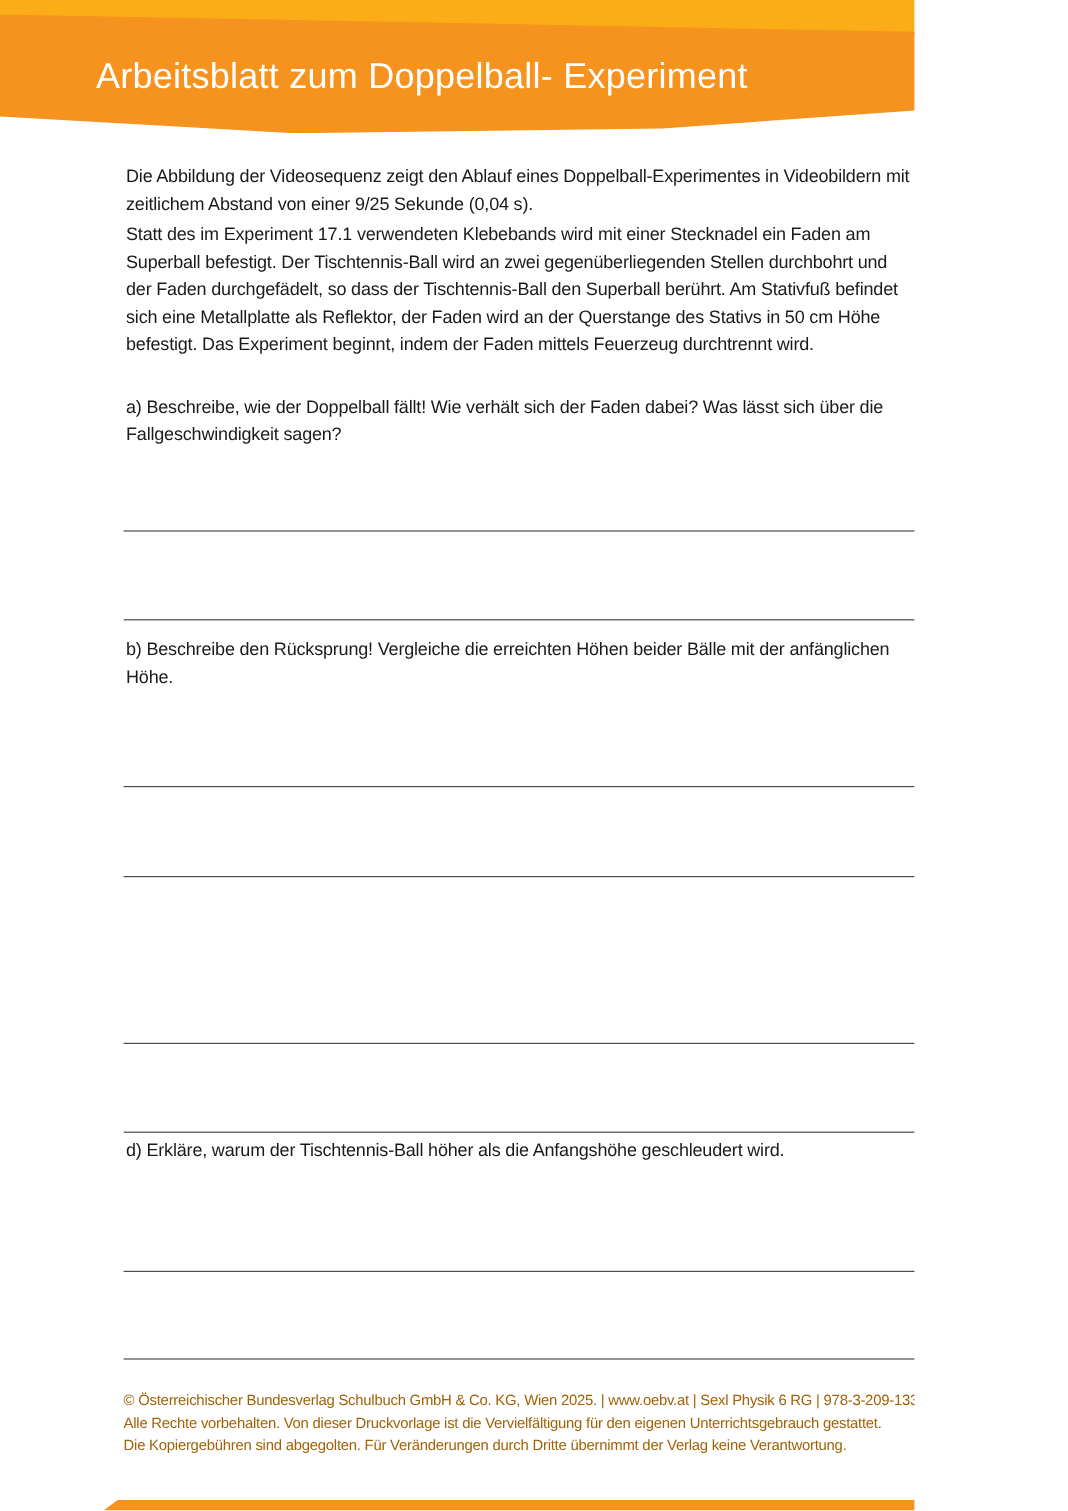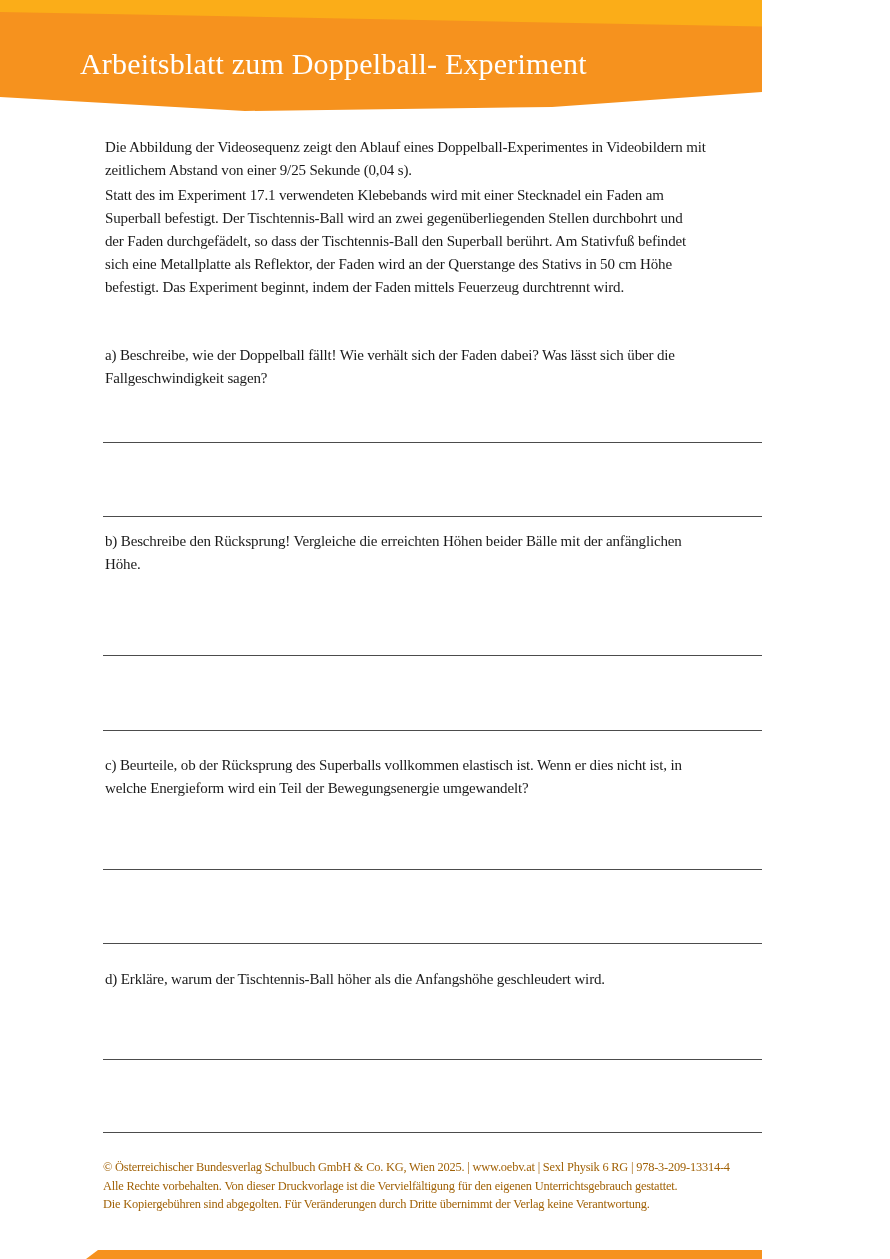--- a/index.html
+++ b/index.html
@@ -2,21 +2,21 @@
 <html><head>
 <meta charset="utf-8">
 <style>
   html, body { margin: 0; padding: 0; background: #ffffff; }
   .page {
     position: relative;
     width: 762px;
     height: 1259px;
     background: #ffffff;
     overflow: hidden;
-    font-family: Liberation Serif, serif;
+    font-family: Liberation Sans, sans-serif;
     color: #1a1a1a;
   }
 
   
   .band-yellow {
     position: absolute; left: 0; top: 0;
     width: 890px; height: 40px;
     background: #FBAD18;
     clip-path: polygon(0px 0px, 846px 0px, 837px 31px, 0px 17px);
   }
@@ -38,24 +38,24 @@
   
   .txt {
     position: absolute; left: 105px;
     font-size: 15px; line-height: 23px;
     letter-spacing: -0.15px;
     white-space: pre;
     color: #1a1a1a;
   }
   .p1 { top: 136px; }
   .p2 { top: 184px; }
-  .qa { top: 344px; }
+  .qa { top: 328px; }
   .qb { top: 530px; }
   .qc { top: 754px; }
-  .qd { top: 968px; text-align: center; }
+  .qd { top: 947px; text-align: center; }
 
   
   .ans {
     position: absolute; left: 103px;
     width: 684px; height: 0;
     border-top: 1.5px solid #4c4c4c;
   }
   .a1 { top: 442px; }  .a2 { top: 516px; }
   .b1 { top: 655px; }  .b2 { top: 730px; }
   .c1 { top: 869px; }  .c2 { top: 943px; }
@@ -98,22 +98,20 @@
   <div class="txt qa">a) Beschreibe, wie der Doppelball fällt! Wie verhält sich der Faden dabei? Was lässt sich über die
 Fallgeschwindigkeit sagen?</div>
   <div class="ans a1"></div>
   <div class="ans a2"></div>
 
   <div class="txt qb">b) Beschreibe den Rücksprung! Vergleiche die erreichten Höhen beider Bälle mit der anfänglichen
 Höhe.</div>
   <div class="ans b1"></div>
   <div class="ans b2"></div>
 
-  <div class="txt qc">c) Beurteile, ob der Rücksprung des Superballs vollkommen elastisch ist. Wenn er dies nicht ist, in
-welche Energieform wird ein Teil der Bewegungsenergie umgewandelt?</div>
   <div class="ans c1"></div>
   <div class="ans c2"></div>
 
   <div class="txt qd">d) Erkläre, warum der Tischtennis-Ball höher als die Anfangshöhe geschleudert wird.</div>
   <div class="ans d1"></div>
   <div class="ans d2"></div>
 
   <div class="footer">© Österreichischer Bundesverlag Schulbuch GmbH &amp; Co. KG, Wien 2025. | www.oebv.at | Sexl Physik 6 RG | 978-3-209-13314-4
 Alle Rechte vorbehalten. Von dieser Druckvorlage ist die Vervielfältigung für den eigenen Unterrichtsgebrauch gestattet.
 Die Kopiergebühren sind abgegolten. Für Veränderungen durch Dritte übernimmt der Verlag keine Verantwortung.</div>

